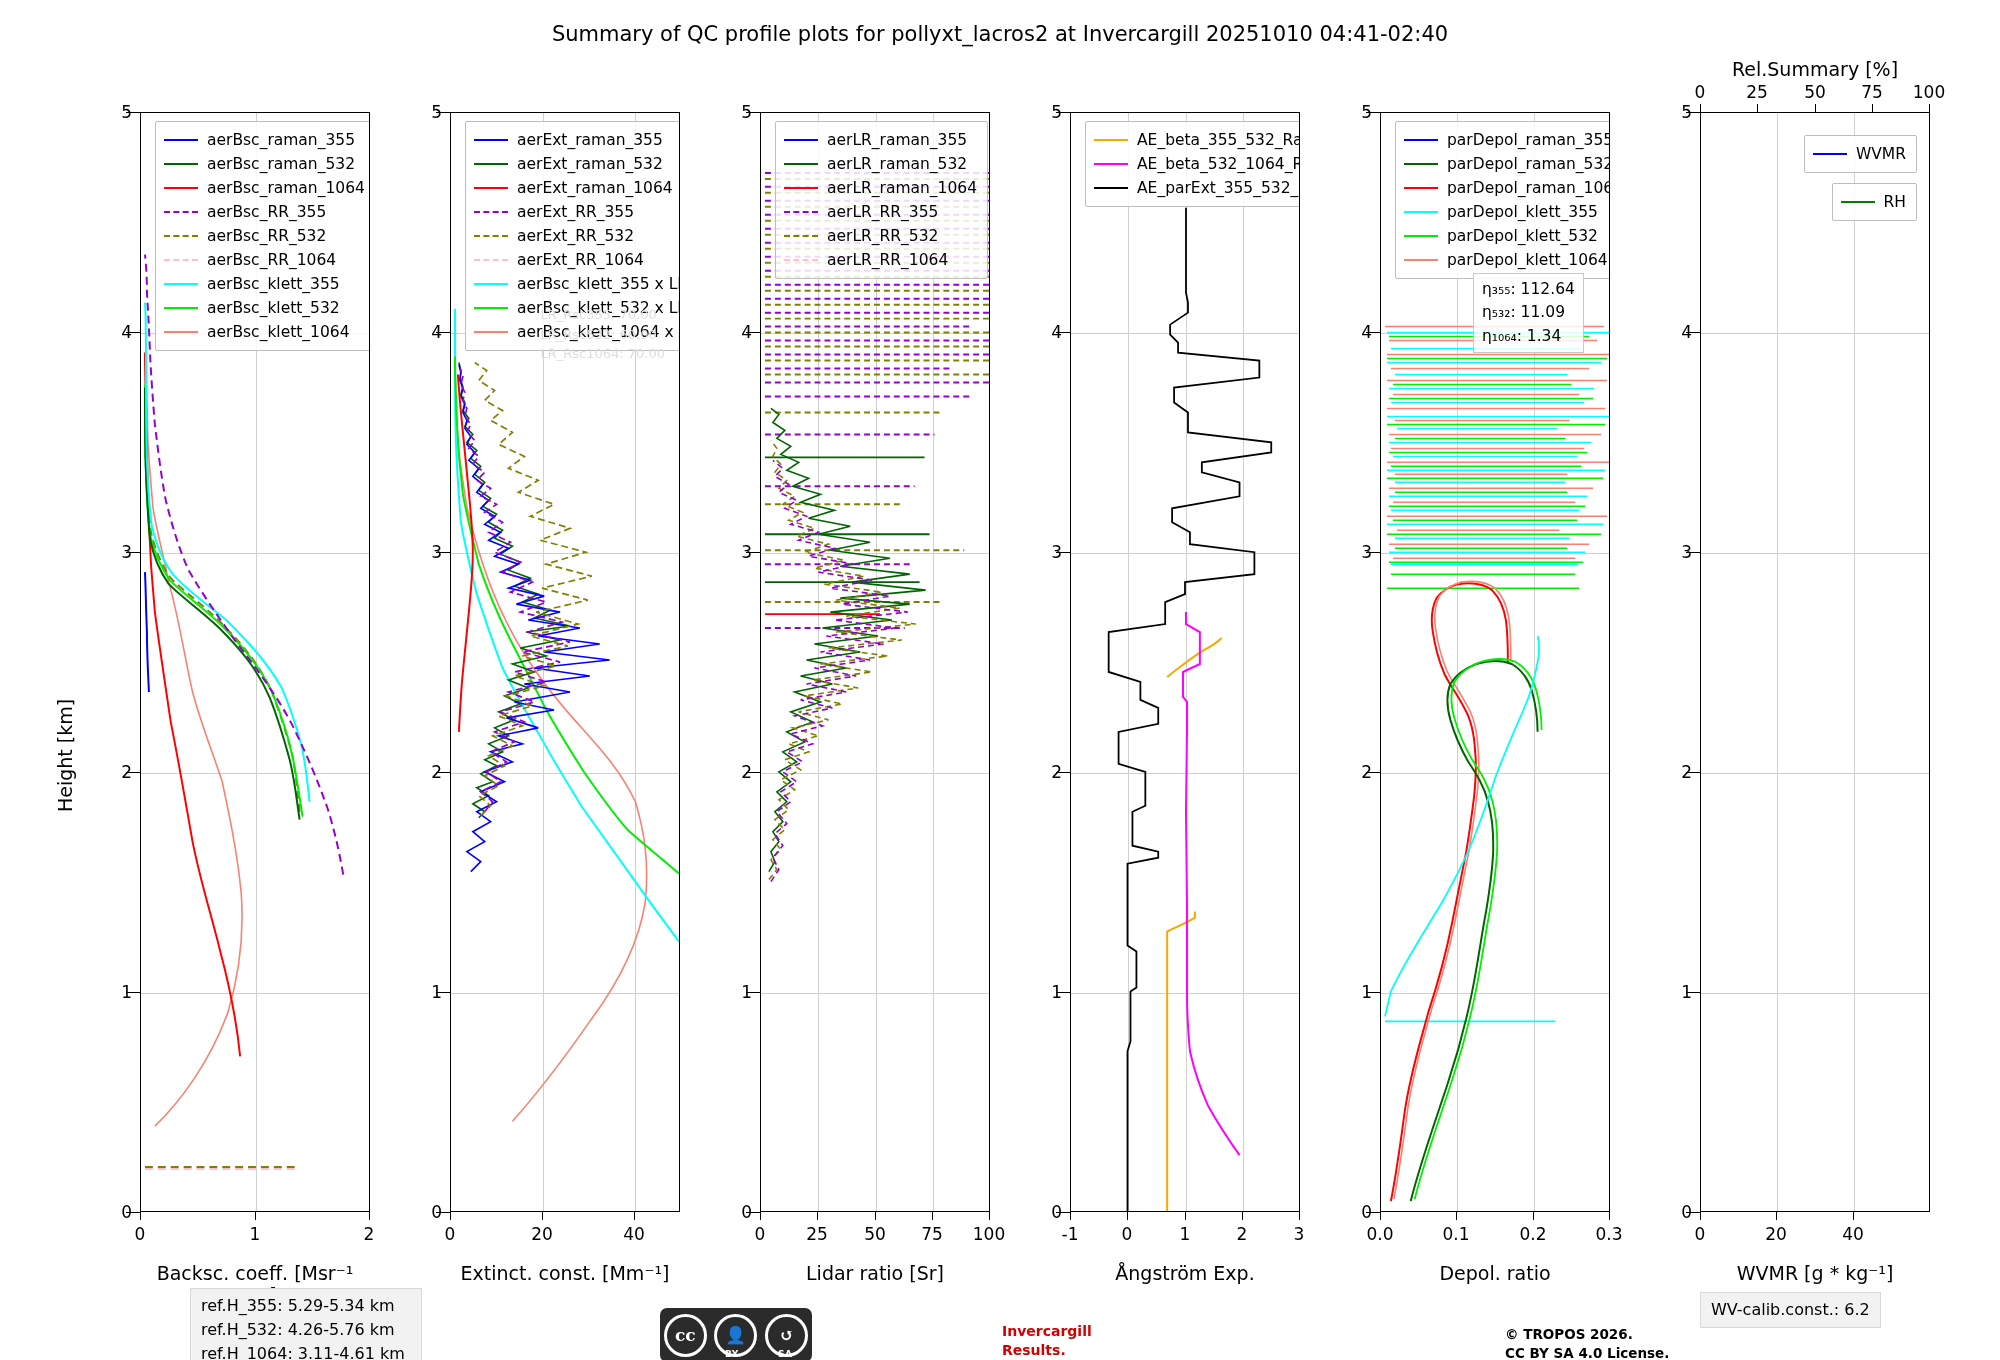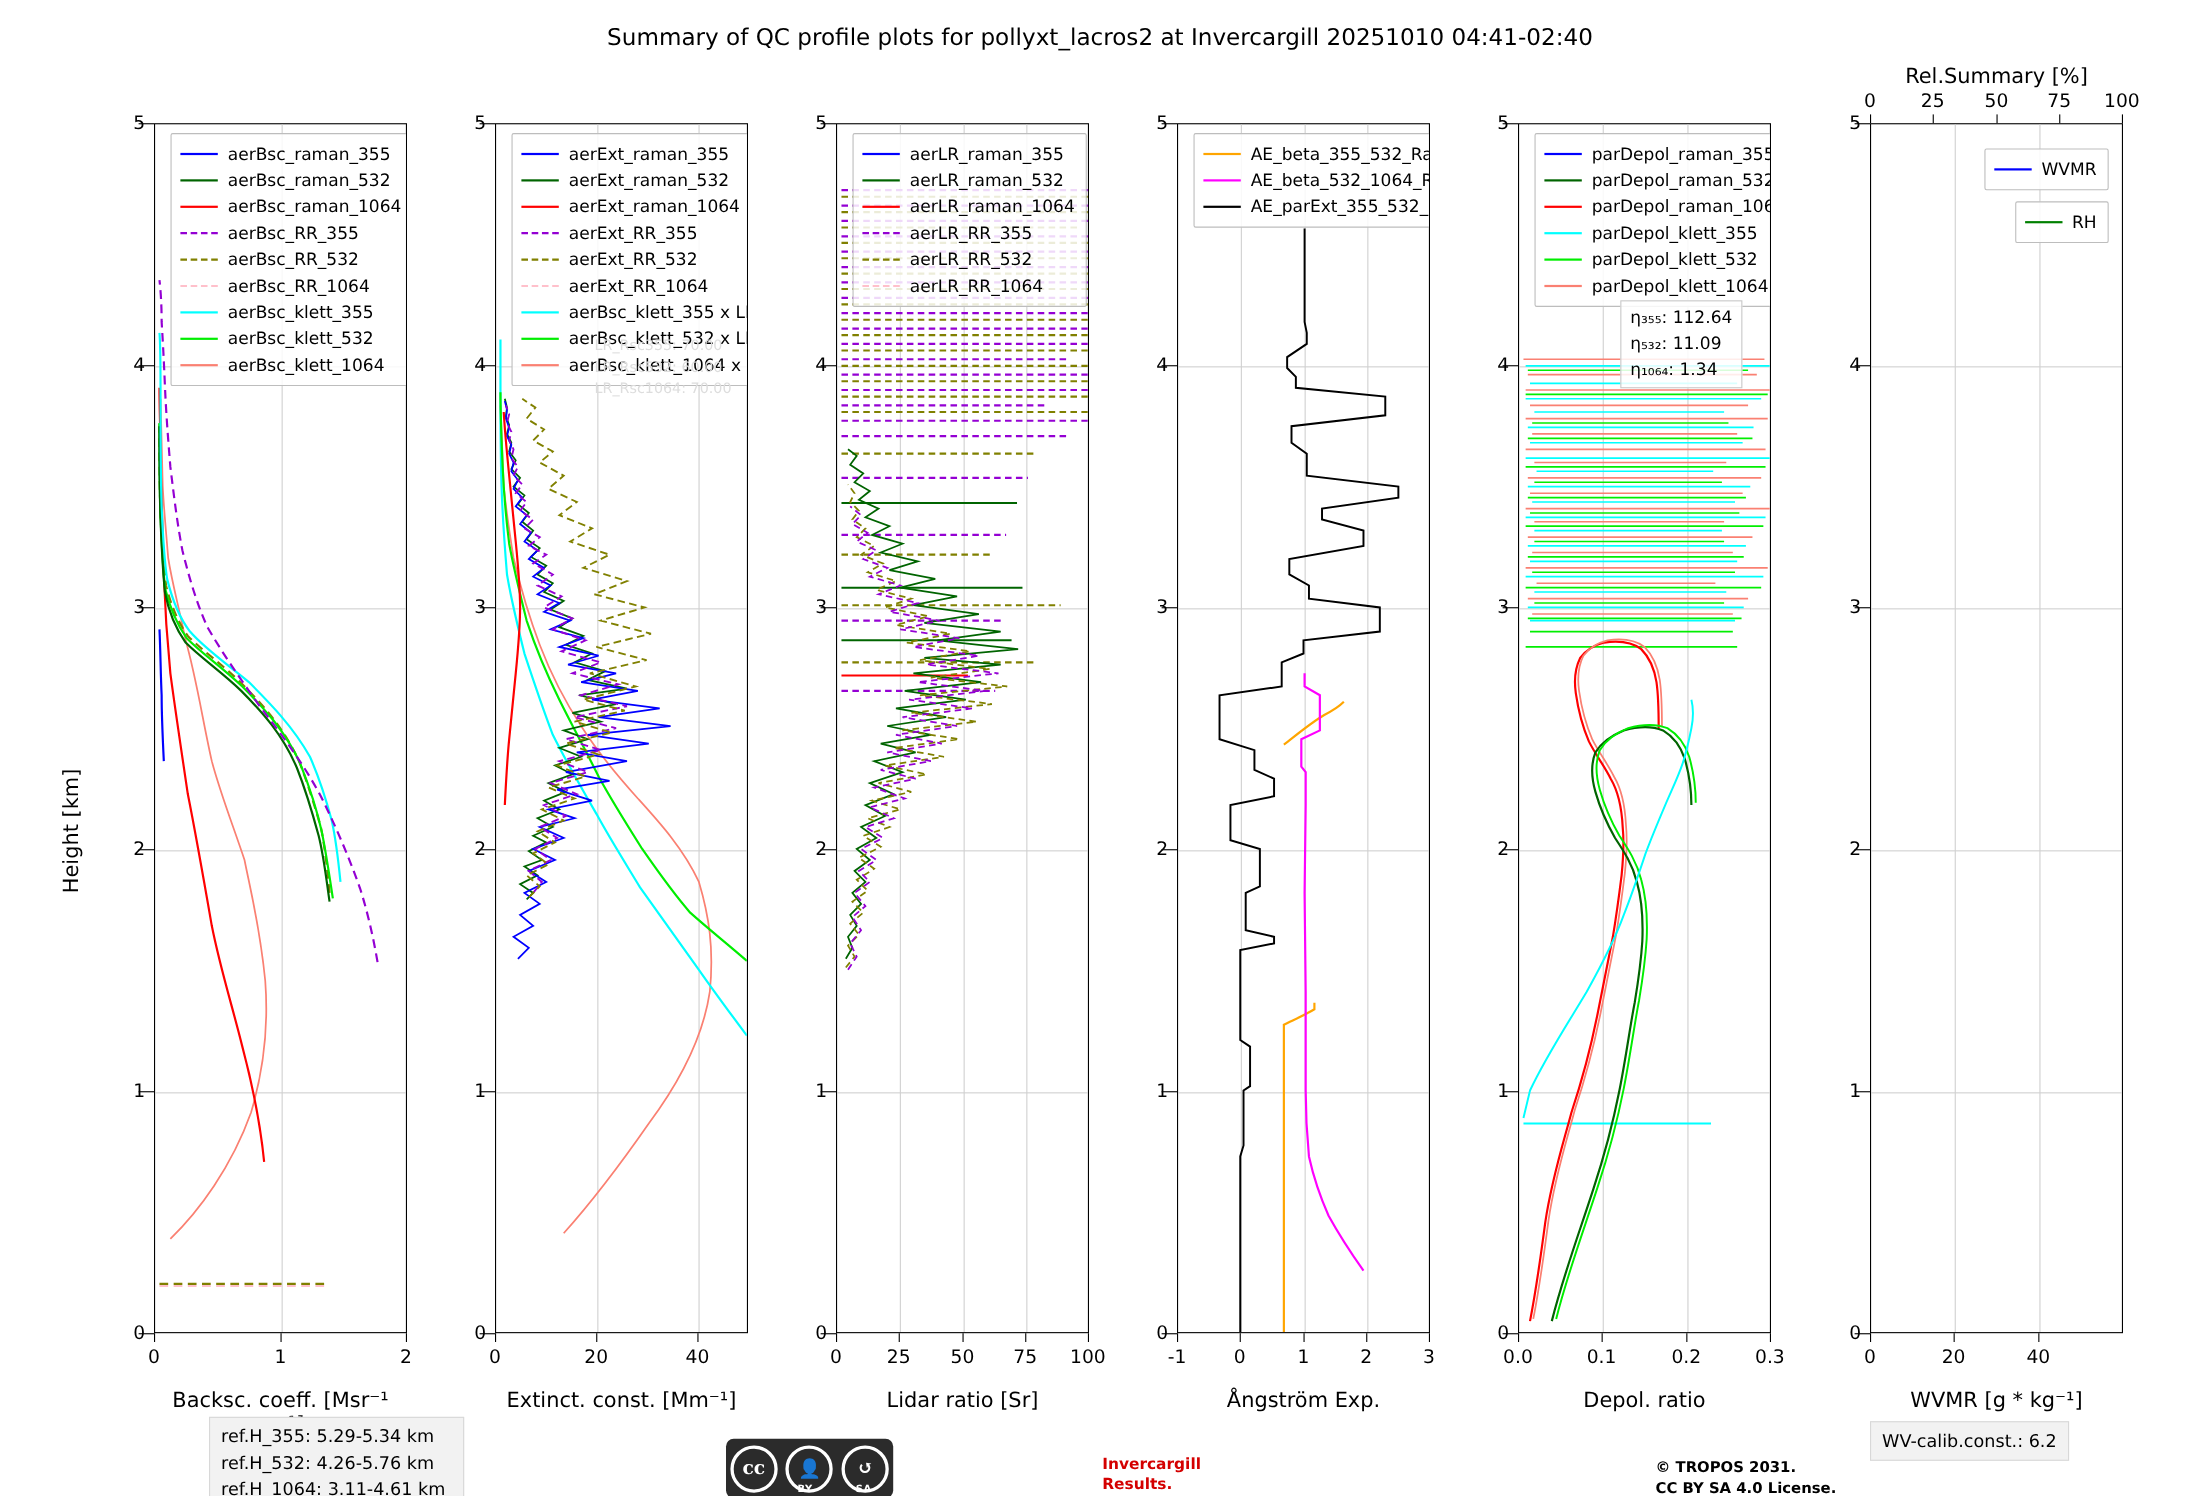--- a/index.html
+++ b/index.html
@@ -780,15 +780,15 @@
     <span>SA</span>
   </div>
 </div>
 
 <div class="prelim" style="left:1002px; top:1322px;">
   <div>Invercargill</div>
   <div>Results.</div>
 </div>
 
 <div class="tropos" style="left:1505px; top:1325px;">
-  <div>© TROPOS 2031.</div>
+  <div>© TROPOS 2026.</div>
   <div>CC BY SA 4.0 License.</div>
 </div>
 
 </body></html>

